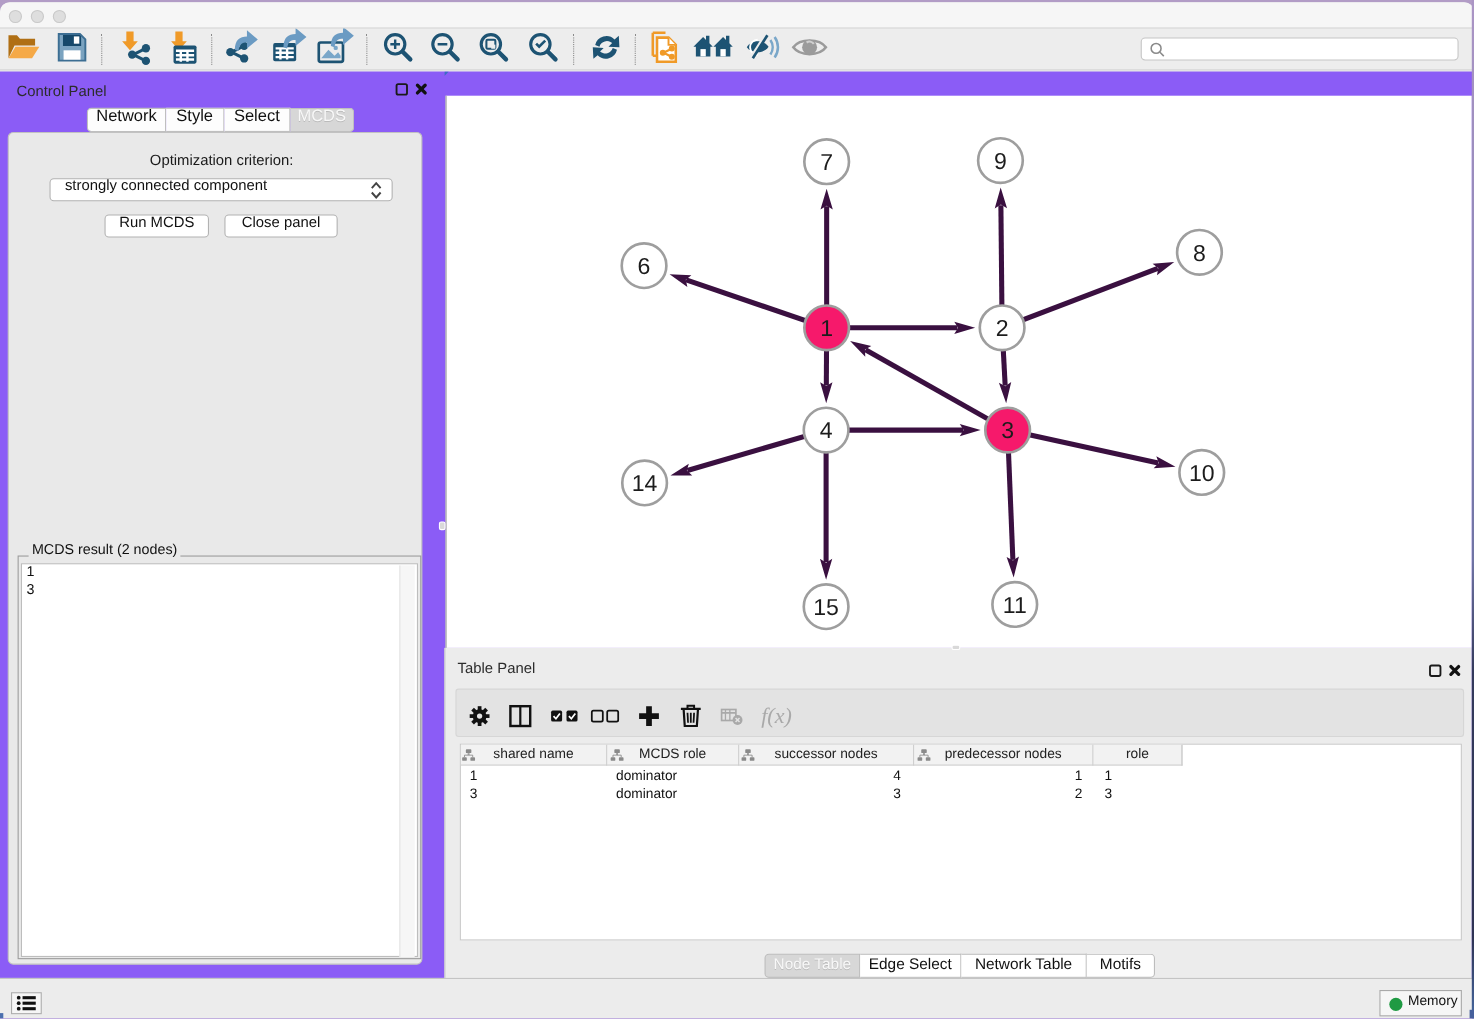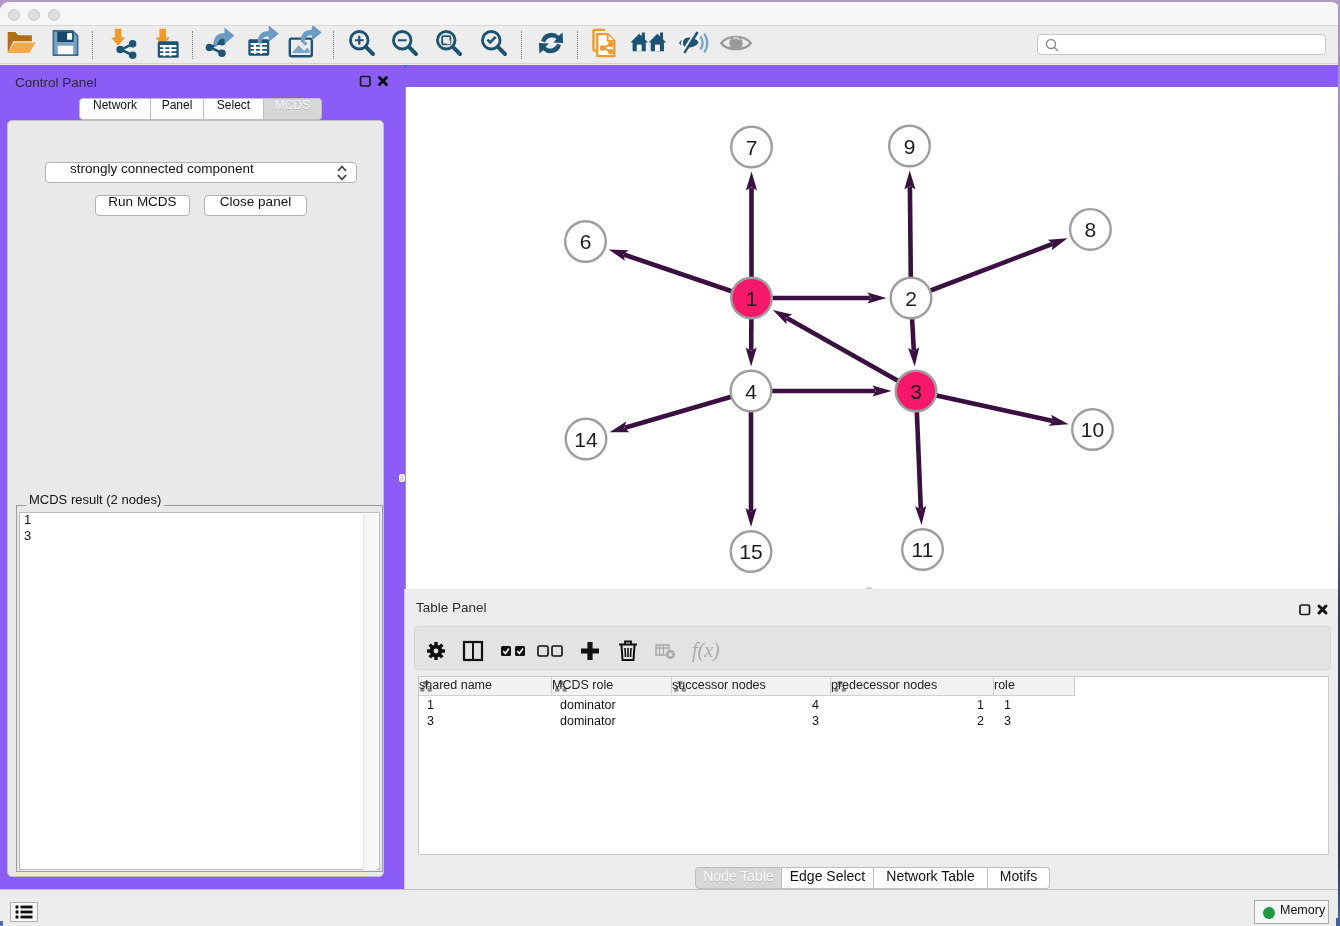--- a/index.html
+++ b/index.html
@@ -10,43 +10,43 @@
 #titlebar { position:absolute; left:0; top:0; width:100%; height:23px; background:#f6f6f6; }
 .tl { position:absolute; top:7px; width:12px; height:12px; border-radius:50%; background:#dedede; border:1px solid #c9c9c9; }
 #title { position:absolute; top:4px; left:0; width:100%; text-align:center; font-size:14px; color:#b2b2b2; }
 #toolbar { position:absolute; left:0; top:23px; width:100%; height:39px; background:#ededed; border-top:1px solid #d8d8d8; border-bottom:1px solid #d4d4d4; }
 .sep { position:absolute; top:5px; height:28px; width:0; border-left:1px dotted #8a8a8a; }
 #search { position:absolute; left:1037px; top:8px; width:289px; height:21px; background:#fff; border:1px solid #c6c6c6; border-radius:4px; }
 #main { position:absolute; left:0; top:63px; width:100%; height:826px; background:#8b5cf6; }
 
 #cp-title { position:absolute; left:15px; top:10px; font-size:13.5px; color:#2c2c2c; }
 .tabrow { position:absolute; height:22px; }
-.tab { position:absolute; top:0; height:22px; background:#fdfdfd; border:1px solid #bfbfbf; color:#111; font-size:12px; text-align:center; line-height:13px; }
+.tab { position:absolute; top:0; height:22px; background:#fdfdfd; border:1px solid #bfbfbf; color:#111; font-size:15px; text-align:center; line-height:13px; }
 .tabsel { background:#d7d7d7; color:#f8f8f8; text-shadow:0 1px 0 #bbb; }
 #cp-body { position:absolute; left:7px; top:55px; width:377px; height:757px; background:#e9e9e9; border:1px solid #c2c2c2; border-radius:5px; }
 #opt-label { position:absolute; left:6px; top:17px; width:100%; text-align:center; font-size:13.5px; color:#1a1a1a; }
-#opt-select { position:absolute; left:37px; top:41px; width:312px; height:21px; background:#fff; border:1px solid #b2b2b2; border-radius:4px; font-size:13.5px; color:#111; line-height:11px; padding-left:24px; }
+#opt-select { position:absolute; left:37px; top:41px; width:312px; height:21px; background:#fff; border:1px solid #b2b2b2; border-radius:4px; font-size:13.5px; color:#111; line-height:11px; padding-left:13px; }
 .btn { position:absolute; top:74px; height:21px; background:#fff; border:1px solid #b2b2b2; border-radius:4px; font-size:13.5px; color:#111; text-align:center; line-height:11px; }
 #fieldset { position:absolute; left:8px; top:384px; width:367px; height:367px; border:1px solid #9d9d9d; }
 #legend { position:absolute; left:9px; top:-14px; background:#e9e9e9; padding:0 3px; font-size:13px; color:#111; }
 #ta { position:absolute; left:2px; top:6px; width:361px; height:358px; background:#fff; border:1px solid #bdbdbd; }
 #ta-scroll { position:absolute; right:2px; top:1px; width:14px; height:356px; background:#f6f6f6; border-left:1px solid #e4e4e4; }
 
 #netwin { position:absolute; left:404px; top:0px; width:934px; height:524px; }
 #net-titlebar { position:absolute; left:0; top:0; width:100%; height:20px; background:linear-gradient(#f3f3f3,#d9d9d9); border-bottom:1px solid #a8a8a8; border-top:1px solid #cfcfcf; }
 #net-title { position:absolute; left:0; top:3px; width:100%; text-align:center; font-size:13.5px; color:#1a1a1a; }
 .mtl { position:absolute; top:4px; width:13px; height:13px; border-radius:50%; }
 #net-canvas { position:absolute; left:1px; top:22px; width:933px; height:502px; background:#fff; border-left:1px solid #9b9b9b; }
 
 #tablepanel { position:absolute; left:404px; top:524px; width:934px; height:301px; background:#ececec; border-left:1px solid #c9c9c9;padding-left:12px; }
 #tp-title { position:absolute; left:11px; top:11px; font-size:13.5px; color:#2c2c2c; }
 #tp-toolbar { position:absolute; left:9px; top:37px; width:917px; height:44px; background:#e3e3e3; border:1px solid #d6d6d6; border-radius:3px; }
 #tp-table { position:absolute; left:13px; top:87px; width:911px; height:179px; background:#fff; border:1px solid #c9c9c9; }
 #tp-header { position:absolute; left:0; top:0; width:656px; height:19px; background:#f2f2f2; border-bottom:1px solid #cfcfcf; border-right:1px solid #cfcfcf; font-size:12.5px; color:#222; }
-.hcol { position:absolute; top:0; height:19px; border-right:1px solid #cfcfcf; line-height:16px; }
+.hcol { position:absolute; top:0; height:19px; border-right:1px solid #cfcfcf; text-align:center; line-height:16px; }
 .cell { position:absolute; font-size:12.5px; color:#111; height:16px; line-height:16px; }
 #tp-tabs { position:absolute; left:0; width:100%; top:278px; height:22px; }
 .btab { position:absolute; top:0; height:22px; background:#fff; border:1px solid #bdbdbd; color:#111; font-size:14px; text-align:center; line-height:16px; }
 .btab.tabsel { background:#d7d7d7; color:#f8f8f8; }
 
 #statusbar { position:absolute; left:0; top:887px; width:100%; height:39px; background:#ececec; border-top:1px solid #c4c4c4; }
 #memstat { position:absolute; right:11px; top:10px; width:75px; height:24px; background:#f6f6f6; border:1px solid #a9a9a9; font-size:12.5px; color:#111; }
 #liststat { position:absolute; left:10px; top:12px; width:28px; height:20px; background:#f6f6f6; border:1px solid #adadad; }
 </style>
 </head>
@@ -218,25 +218,26 @@
     <div id="cp-title">Control Panel</div>
     <svg width="40" height="18" style="position:absolute;left:356px;top:8px;">
 <rect x="4.5" y="3.5" width="9.5" height="9.5" rx="1.5" fill="none" stroke="#1a1a1a" stroke-width="1.7"></rect>
 <g stroke="#111" stroke-width="3" stroke-linecap="round">
           <line x1="23.5" y1="4.5" x2="30.5" y2="11.5"></line>
           <line x1="30.5" y1="4.5" x2="23.5" y2="11.5"></line>
         </g>
 </svg>
     <div class="tabrow" style="left:79px; top:33px;">
       <div class="tab" style="left:0; width:72px; border-radius:4px 0 0 4px;">Network</div>
-      <div class="tab" style="left:72px; width:53px; border-left:none;">Panel</div>
+      <div class="tab" style="left:72px; width:53px; border-left:none;">Style</div>
       <div class="tab" style="left:125px; width:60px; border-left:none;">Select</div>
       <div class="tab tabsel" style="left:185px; width:58px; border-left:none; border-radius:0 4px 4px 0;">MCDS</div>
     </div>
     <div id="cp-body">
+      <div id="opt-label">Optimization criterion:</div>
       <div id="opt-select">strongly connected component<svg width="14" height="16" style="position:absolute;right:7px;top:2px;">
 <path d="M3,6 L7,1.5 L11,6" fill="none" stroke="#444" stroke-width="1.8"></path>
 <path d="M3,10 L7,14.5 L11,10" fill="none" stroke="#444" stroke-width="1.8"></path>
           </svg></div>
       <div class="btn" style="left:87px; width:95px;">Run MCDS</div>
       <div class="btn" style="left:196px; width:103px;">Close panel</div>
       <div id="fieldset">
         <div id="legend">MCDS result (2 nodes)</div>
         <div id="ta">
           <div style="position:absolute; left:4px; top:-1px; font-size:13px; line-height:16px; color:#111;">1<br>3</div>

